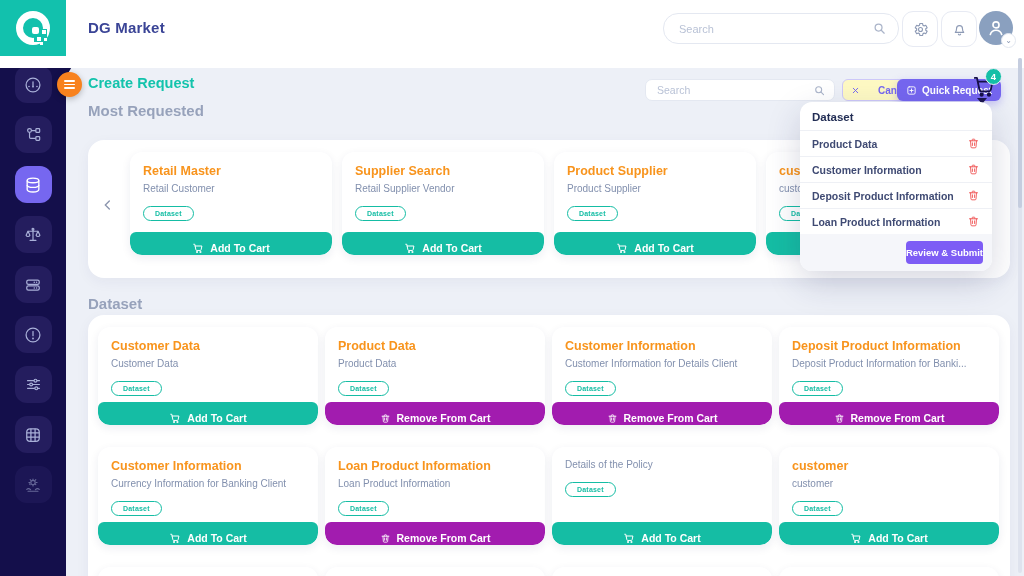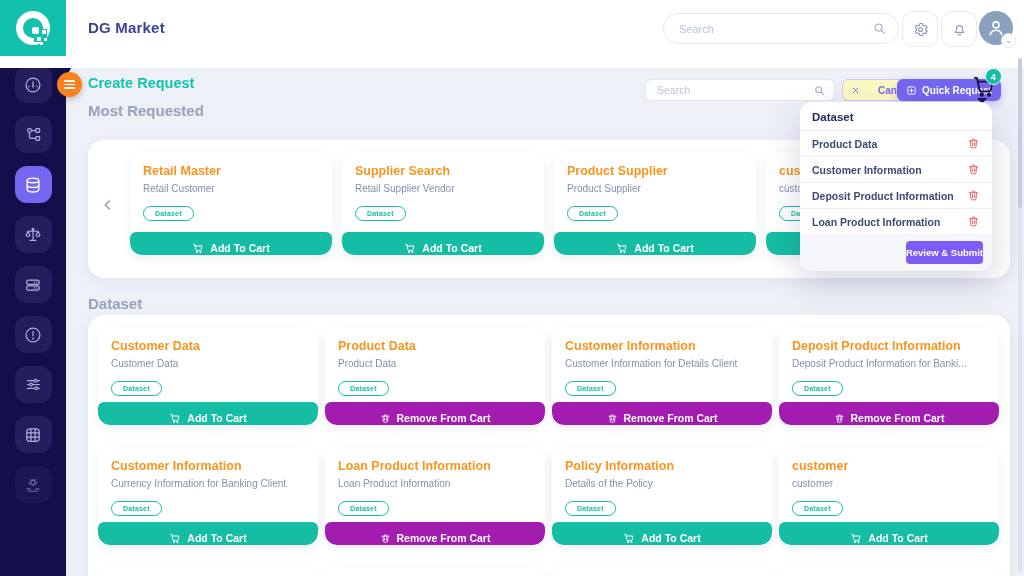--- a/index.html
+++ b/index.html
@@ -420,21 +420,20 @@
             <button class="card-btn remove">
 
               <svg class="ic-trash" width="11" height="11" viewBox="0 0 24 24" fill="none" stroke="#fff" stroke-width="1.8" stroke-linecap="round">
                 <path d="M4.5 7h15M9.5 7V5.3A1.3 1.3 0 0 1 10.8 4h2.4a1.3 1.3 0 0 1 1.3 1.3V7M6.5 7l.8 11.2a1.9 1.9 0 0 0 1.9 1.8h5.6a1.9 1.9 0 0 0 1.9-1.8L17.5 7"></path>
                 <path d="M10 10.8v4.9M14 10.8v4.9"></path>
               </svg>
               <span>Remove From Cart</span>
             </button>
           </div>
           <div class="card">
-            <div class="card-title">Policy Information</div>
             <div class="card-sub">Details of the Policy</div>
             <span class="card-badge">Dataset</span>
             <button class="card-btn">
               <svg class="ic-cart" width="12" height="12" viewBox="0 0 24 24" fill="none" stroke="#fff" stroke-width="2" stroke-linecap="round" stroke-linejoin="round">
                 <path d="M3.5 4.5h2l2.3 11a1.8 1.8 0 0 0 1.8 1.4h6.9a1.8 1.8 0 0 0 1.8-1.5l1.5-7.4H6.2"></path>
                 <circle cx="9.8" cy="20" r="1.1" fill="#fff"></circle>
                 <circle cx="16.6" cy="20" r="1.1" fill="#fff"></circle>
               </svg>
 
               <span>Add To Cart</span>

